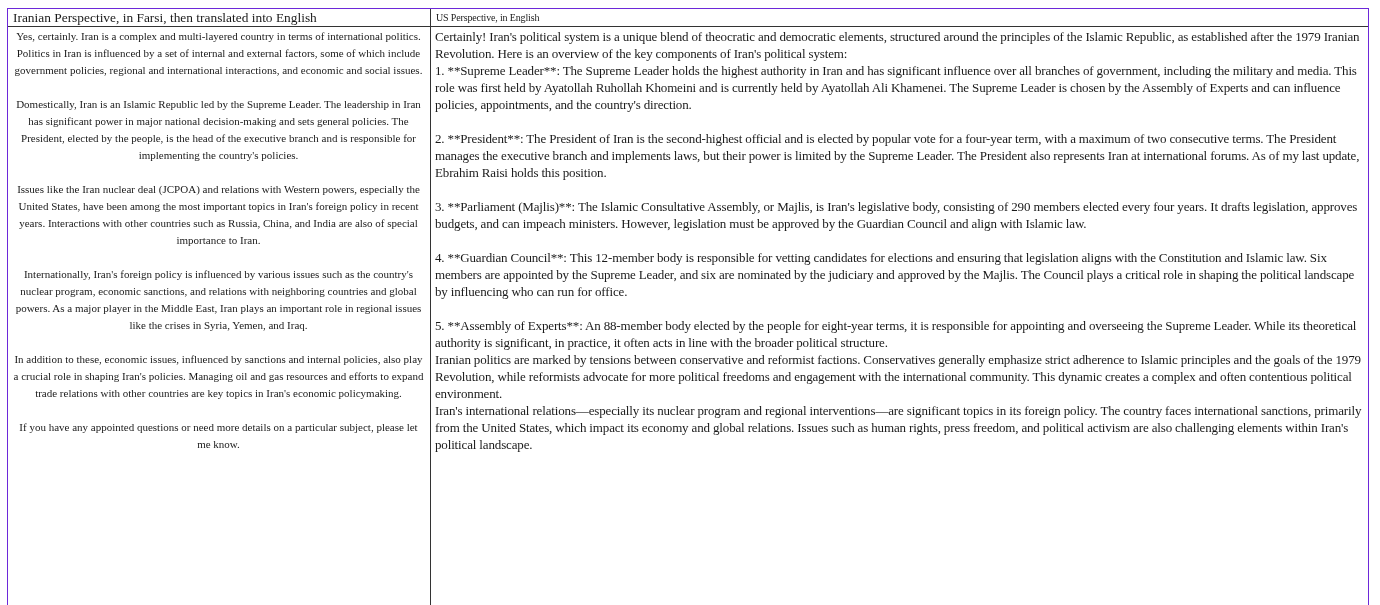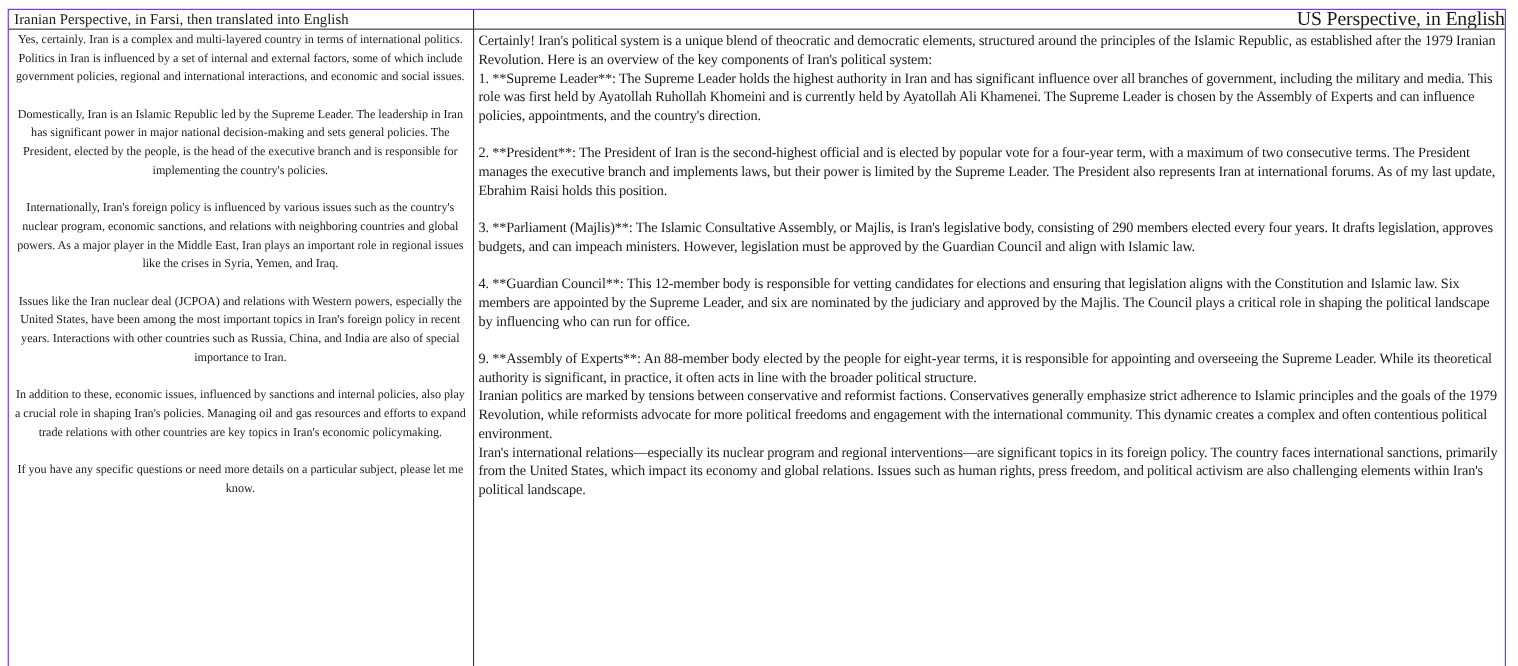--- a/index.html
+++ b/index.html
@@ -44,46 +44,45 @@
       padding: 1px 6px 0 5px;
       text-align: center;
     }
     .right-body {
       font-size: 13px;
       line-height: 17px;
       padding: 1px 6px 0 4px;
       letter-spacing: -0.15px;
     }
     .right-hdr {
-      font-size: 18px;
+      font-size: 10px;
       letter-spacing: -0.15px;
-      text-align: right;
     }
     p { margin: 0; }
     .gap { margin-top: 17px; }
   </style>
 </head>
 <body>
 
 <div class="table">
   <div class="cell hdr col-left">Iranian Perspective, in Farsi, then translated into English</div>
   <div class="cell hdr right-hdr">US Perspective, in English</div>
 
   <div class="cell col-left left-body">
     <p>Yes, certainly. Iran is a complex and multi-layered country in terms of international politics. Politics in Iran is influenced by a set of internal and external factors, some of which include government policies, regional and international interactions, and economic and social issues.</p>
     <p class="gap">Domestically, Iran is an Islamic Republic led by the Supreme Leader. The leadership in Iran has significant power in major national decision-making and sets general policies. The President, elected by the people, is the head of the executive branch and is responsible for implementing the country's policies.</p>
+    <p class="gap">Issues like the Iran nuclear deal (JCPOA) and relations with Western powers, especially the United States, have been among the most important topics in Iran's foreign policy in recent years. Interactions with other countries such as Russia, China, and India are also of special importance to Iran.</p>
     <p class="gap">Internationally, Iran's foreign policy is influenced by various issues such as the country's nuclear program, economic sanctions, and relations with neighboring countries and global powers. As a major player in the Middle East, Iran plays an important role in regional issues like the crises in Syria, Yemen, and Iraq.</p>
-    <p class="gap">Issues like the Iran nuclear deal (JCPOA) and relations with Western powers, especially the United States, have been among the most important topics in Iran's foreign policy in recent years. Interactions with other countries such as Russia, China, and India are also of special importance to Iran.</p>
     <p class="gap">In addition to these, economic issues, influenced by sanctions and internal policies, also play a crucial role in shaping Iran's policies. Managing oil and gas resources and efforts to expand trade relations with other countries are key topics in Iran's economic policymaking.</p>
-    <p class="gap">If you have any specific questions or need more details on a particular subject, please let me know.</p>
+    <p class="gap">If you have any appointed questions or need more details on a particular subject, please let me know.</p>
   </div>
 
   <div class="cell right-body">
     <p>Certainly! Iran's political system is a unique blend of theocratic and democratic elements, structured around the principles of the Islamic Republic, as established after the 1979 Iranian Revolution. Here is an overview of the key components of Iran's political system:</p>
     <p>1. **Supreme Leader**: The Supreme Leader holds the highest authority in Iran and has significant influence over all branches of government, including the military and media. This role was first held by Ayatollah Ruhollah Khomeini and is currently held by Ayatollah Ali Khamenei. The Supreme Leader is chosen by the Assembly of Experts and can influence policies, appointments, and the country's direction.</p>
     <p class="gap">2. **President**: The President of Iran is the second-highest official and is elected by popular vote for a four-year term, with a maximum of two consecutive terms. The President manages the executive branch and implements laws, but their power is limited by the Supreme Leader. The President also represents Iran at international forums. As of my last update, Ebrahim Raisi holds this position.</p>
     <p class="gap">3. **Parliament (Majlis)**: The Islamic Consultative Assembly, or Majlis, is Iran's legislative body, consisting of 290 members elected every four years. It drafts legislation, approves budgets, and can impeach ministers. However, legislation must be approved by the Guardian Council and align with Islamic law.</p>
     <p class="gap">4. **Guardian Council**: This 12-member body is responsible for vetting candidates for elections and ensuring that legislation aligns with the Constitution and Islamic law. Six members are appointed by the Supreme Leader, and six are nominated by the judiciary and approved by the Majlis. The Council plays a critical role in shaping the political landscape by influencing who can run for office.</p>
-    <p class="gap">9. **Assembly of Experts**: An 88-member body elected by the people for eight-year terms, it is responsible for appointing and overseeing the Supreme Leader. While its theoretical authority is significant, in practice, it often acts in line with the broader political structure.</p>
+    <p class="gap">5. **Assembly of Experts**: An 88-member body elected by the people for eight-year terms, it is responsible for appointing and overseeing the Supreme Leader. While its theoretical authority is significant, in practice, it often acts in line with the broader political structure.</p>
     <p>Iranian politics are marked by tensions between conservative and reformist factions. Conservatives generally emphasize strict adherence to Islamic principles and the goals of the 1979 Revolution, while reformists advocate for more political freedoms and engagement with the international community. This dynamic creates a complex and often contentious political environment.</p>
     <p>Iran's international relations—especially its nuclear program and regional interventions—are significant topics in its foreign policy. The country faces international sanctions, primarily from the United States, which impact its economy and global relations. Issues such as human rights, press freedom, and political activism are also challenging elements within Iran's political landscape.</p>
   </div>
 </div>
 
 </body></html>

